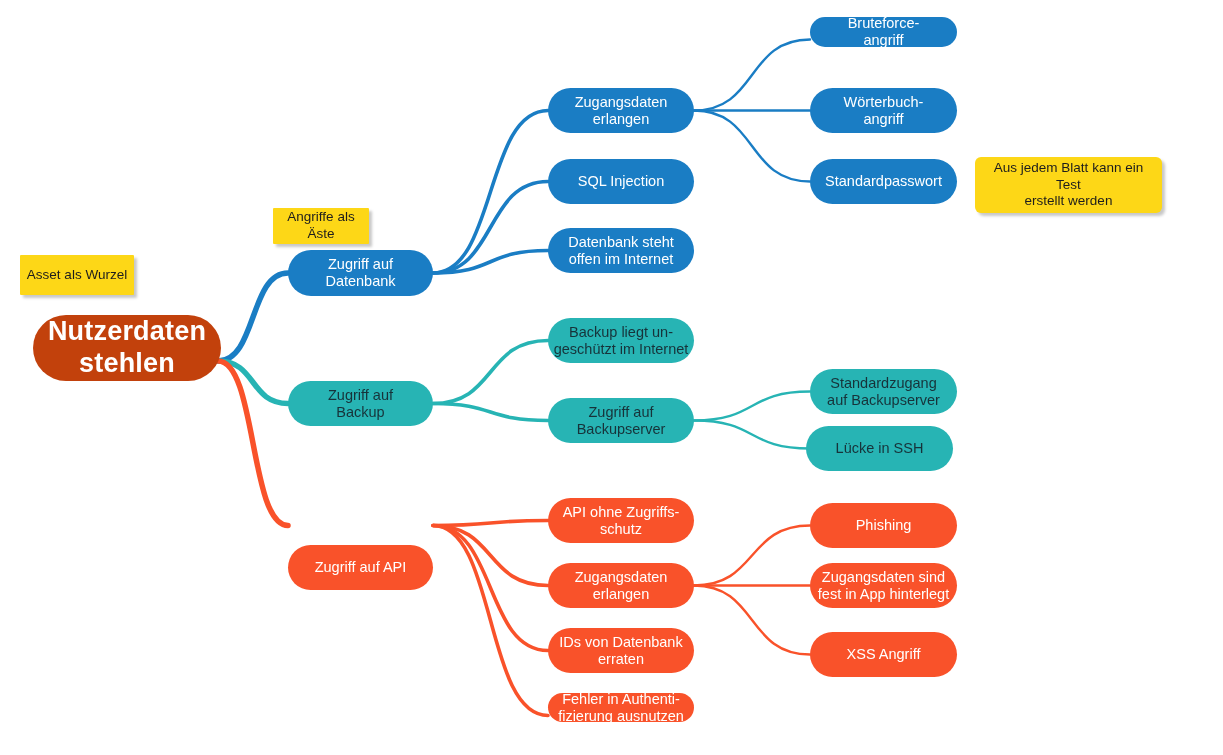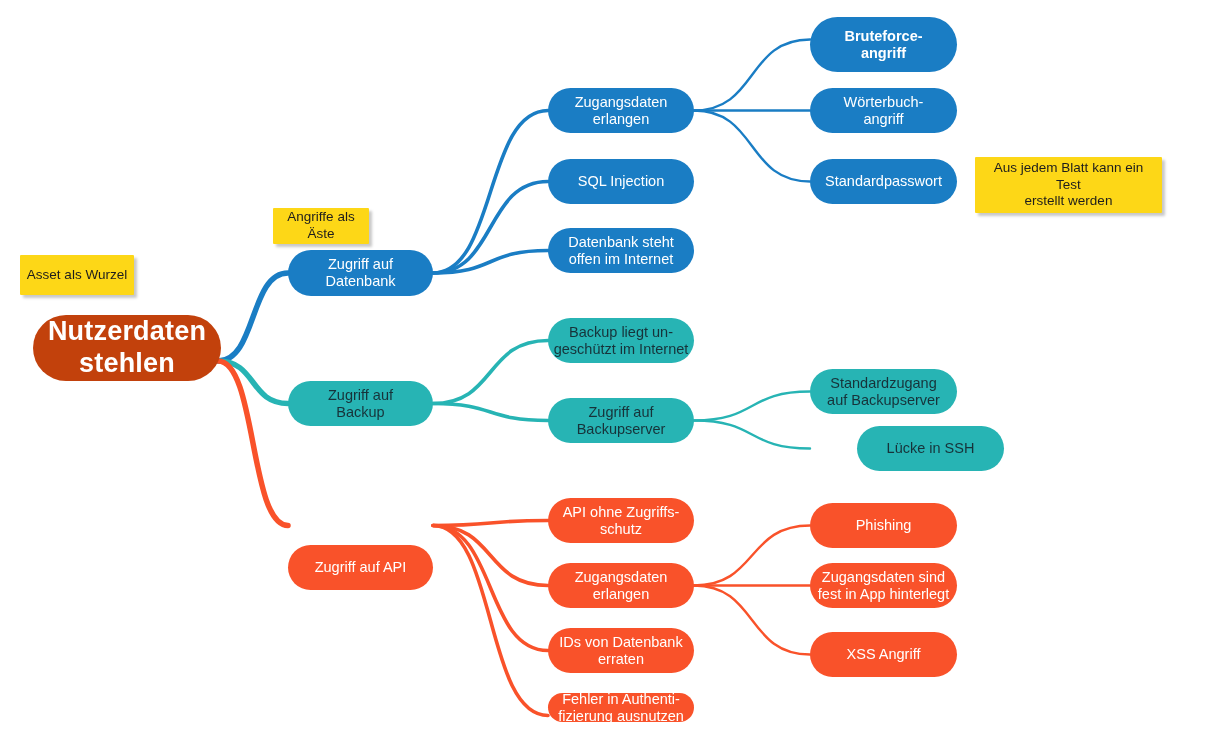--- a/index.html
+++ b/index.html
@@ -100,50 +100,50 @@
       <path d="M 433 525.5 C 496.25 525.5 484.75 650.5 548 650.5" fill="none" stroke="#f9522a" stroke-width="3.6" stroke-linecap="round"></path>
       <path d="M 433 525.5 C 496.25 525.5 484.75 715.5 548 715.5" fill="none" stroke="#f9522a" stroke-width="3.6" stroke-linecap="round"></path>
     </svg>
   <div id="nodes">
       <div class="node node-root" style="left: 33px; top: 315px; width: 188px; height: 66px;"><span>Nutzerdaten
 stehlen</span></div>
       <div class="node node-blue" style="left: 288px; top: 250px; width: 145px; height: 46px;"><span>Zugriff auf
 Datenbank</span></div>
       <div class="node node-blue" style="left: 548px; top: 88px; width: 146px; height: 45px;"><span>Zugangsdaten
 erlangen</span></div>
-      <div class="node node-blue" style="left: 810px; top: 17px; width: 147px; height: 55px; font-weight: bold;"><span>Bruteforce-
+      <div class="node node-blue" style="left: 810px; top: 17px; width: 147px; height: 30px;"><span>Bruteforce-
 angriff</span></div>
       <div class="node node-blue" style="left: 810px; top: 88px; width: 147px; height: 45px;"><span>Wörterbuch-
 angriff</span></div>
       <div class="node node-blue" style="left: 810px; top: 159px; width: 147px; height: 45px;"><span>Standardpasswort</span></div>
       <div class="node node-blue" style="left: 548px; top: 159px; width: 146px; height: 45px;"><span>SQL Injection</span></div>
       <div class="node node-blue" style="left: 548px; top: 228px; width: 146px; height: 45px;"><span>Datenbank steht
 offen im Internet</span></div>
       <div class="node node-teal" style="left: 288px; top: 381px; width: 145px; height: 45px;"><span>Zugriff auf
 Backup</span></div>
       <div class="node node-teal" style="left: 548px; top: 318px; width: 146px; height: 45px; align-items: center;"><span>Backup liegt un-
 geschützt im Internet</span></div>
       <div class="node node-teal" style="left: 548px; top: 398px; width: 146px; height: 45px;"><span>Zugriff auf
 Backupserver</span></div>
       <div class="node node-teal" style="left: 810px; top: 369px; width: 147px; height: 45px;"><span>Standardzugang
 auf Backupserver</span></div>
-      <div class="node node-teal" style="left: 857px; top: 426px; width: 147px; height: 45px;"><span>Lücke in SSH</span></div>
+      <div class="node node-teal" style="left: 806px; top: 426px; width: 147px; height: 45px;"><span>Lücke in SSH</span></div>
       <div class="node node-orange" style="left: 288px; top: 503px; width: 145px; height: 45px; margin-top: 42px;"><span>Zugriff auf API</span></div>
       <div class="node node-orange" style="left: 548px; top: 498px; width: 146px; height: 45px;"><span>API ohne Zugriffs-
 schutz</span></div>
       <div class="node node-orange" style="left: 548px; top: 563px; width: 146px; height: 45px;"><span>Zugangsdaten
 erlangen</span></div>
       <div class="node node-orange" style="left: 810px; top: 503px; width: 147px; height: 45px;"><span>Phishing</span></div>
       <div class="node node-orange" style="left: 810px; top: 563px; width: 147px; height: 45px;"><span>Zugangsdaten sind
 fest in App hinterlegt</span></div>
       <div class="node node-orange" style="left: 810px; top: 632px; width: 147px; height: 45px;"><span>XSS Angriff</span></div>
       <div class="node node-orange" style="left: 548px; top: 628px; width: 146px; height: 45px;"><span>IDs von Datenbank
 erraten</span></div>
       <div class="node node-orange" style="left: 548px; top: 693px; width: 146px; height: 29px;"><span>Fehler in Authenti-
 fizierung ausnutzen</span></div>
     </div>
   <div id="notes">
       <div class="note" style="left: 20px; top: 255px; width: 114px; height: 40px;"><span>Asset als Wurzel</span></div>
       <div class="note" style="left: 273px; top: 208px; width: 96px; height: 36px; justify-content: flex-end;"><span>Angriffe als Äste</span></div>
-      <div class="note" style="left: 975px; top: 157px; width: 187px; height: 56px;"><span>Aus jedem Blatt kann ein Test
+      <div class="note" style="left: 975px; top: 157px; width: 187px; height: 56px; border-radius: 6px;"><span>Aus jedem Blatt kann ein Test
 erstellt werden</span></div>
     </div>
 </div>
 
 </body></html>

